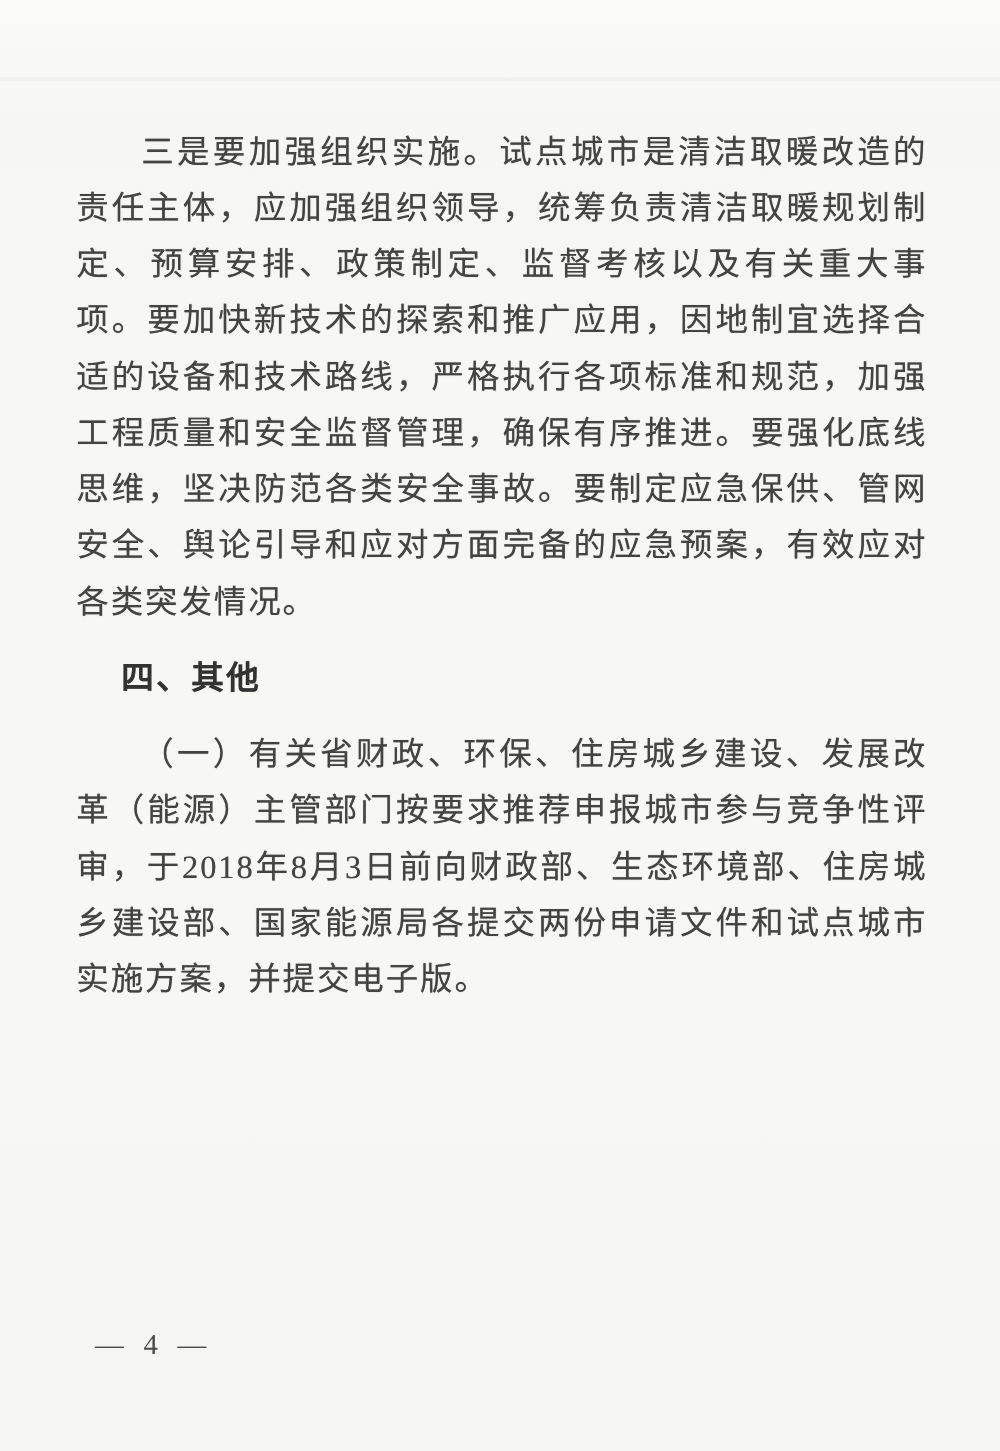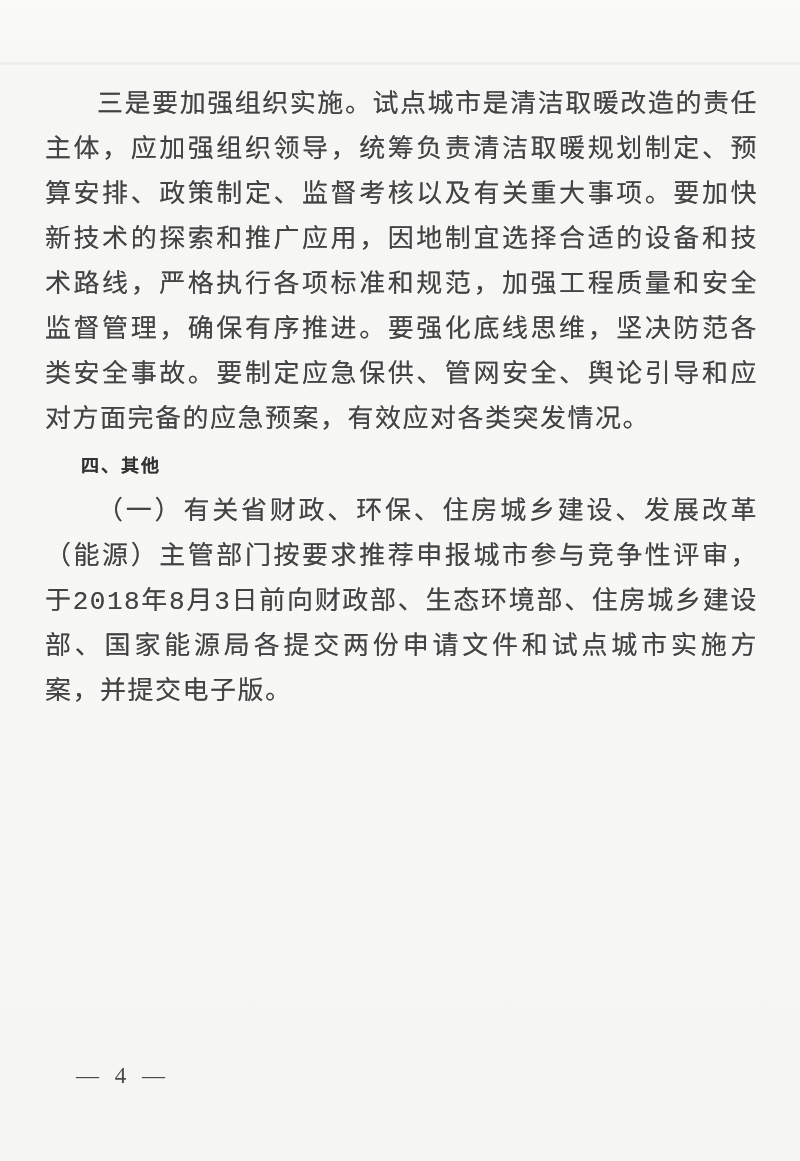--- a/index.html
+++ b/index.html
@@ -23,39 +23,38 @@
     width: 100%; height: 3px;
     background: rgba(0,0,0,0.03);
   }
   .content {
     position: absolute;
     left: 45px;
     right: 42px;
     top: 83px;
   }
   .body-par {
-    margin: 0;
+    margin: 16px;
     font-size: 26px;
     line-height: 45px;
     letter-spacing: 1.5px;
     text-indent: 2em;
     text-align: justify;
     text-justify: inter-ideograph;
     text-shadow: 0 0 0.6px rgba(60,60,60,0.55);
-    font-family: Liberation Mono, monospace;
   }
   .section-heading {
     margin: 2px 0 0 0;
-    font-size: 18px;
+    font-size: 26px;
     line-height: 45px;
     letter-spacing: 2px;
     text-indent: 2em;
     font-weight: bold;
     color: #333333;
-    font-family: Liberation Mono, monospace;
+    font-family: Liberation Sans, sans-serif;
     text-shadow: 0 0 0.5px rgba(40,40,40,0.6);
   }
   .page-number {
     position: absolute;
     left: 76px;
     top: 1063px;
     font-size: 23px;
     letter-spacing: 5px;
     color: #4a4a4a;
     font-family: "Liberation Serif", "DejaVu Serif", serif;

